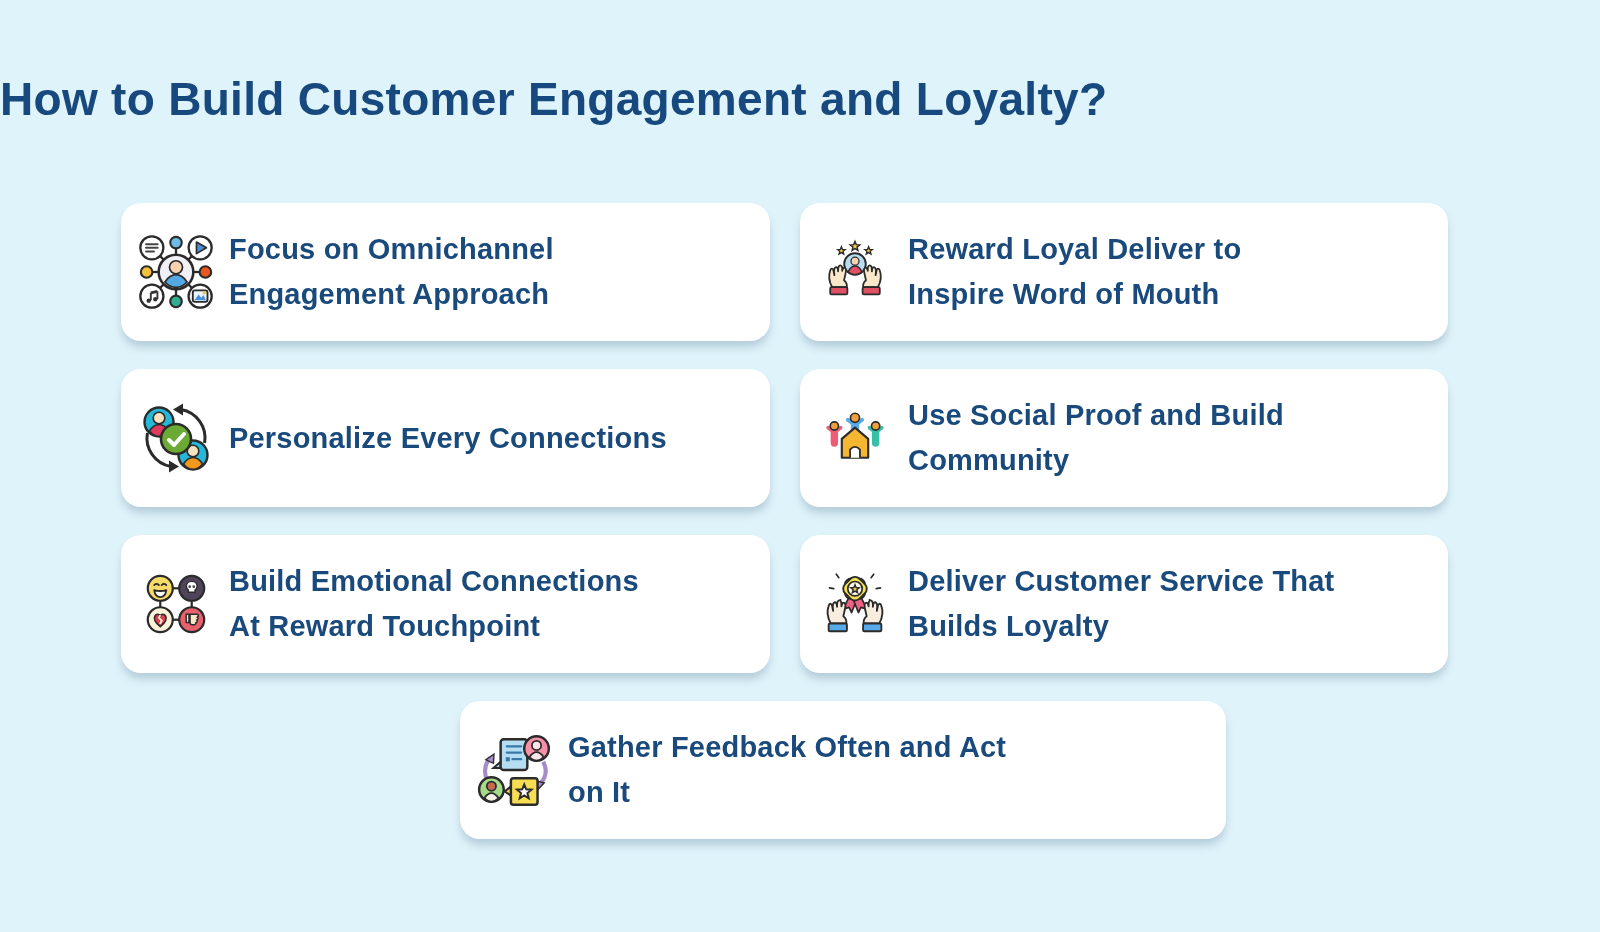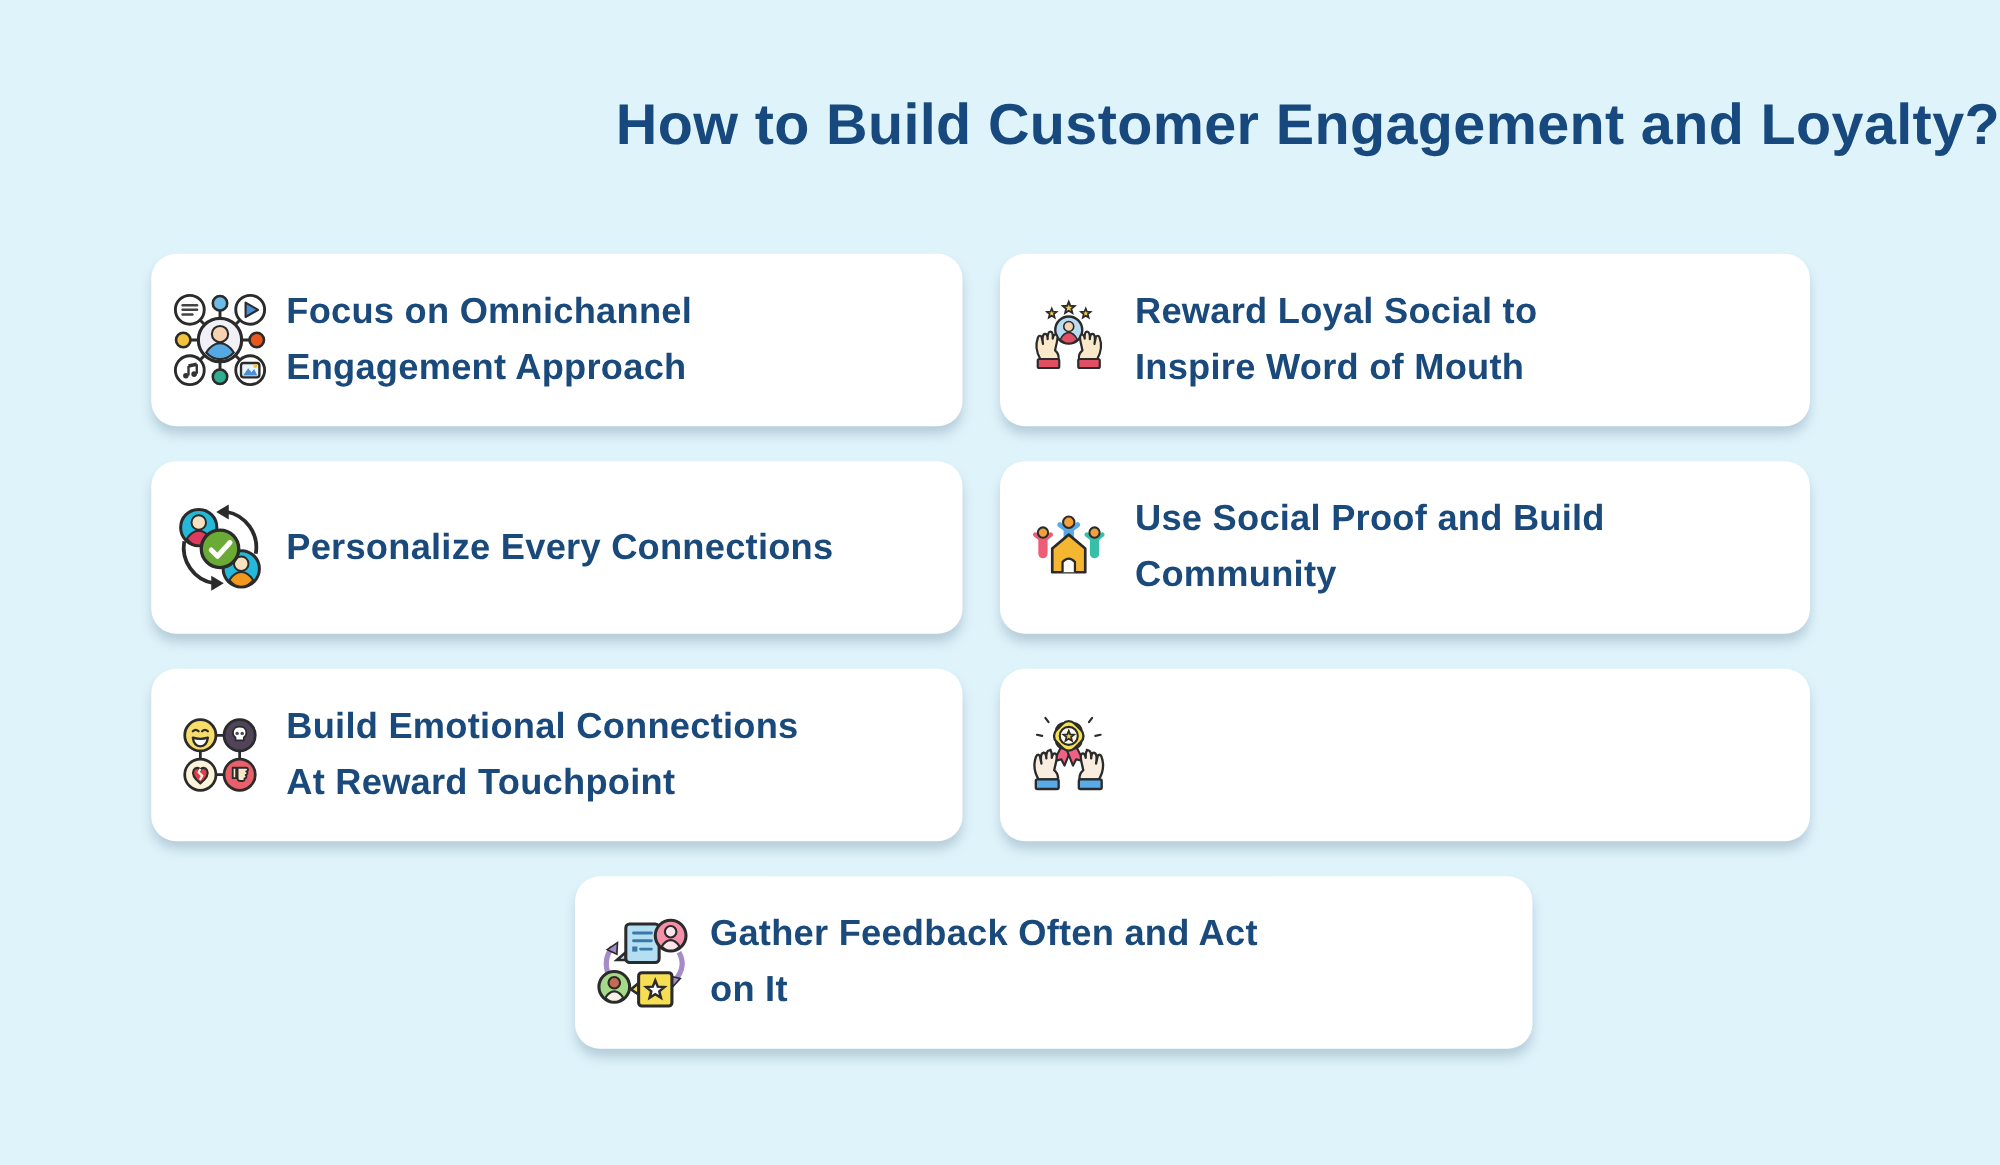--- a/index.html
+++ b/index.html
@@ -4,21 +4,21 @@
 <style>
   * { margin: 0; padding: 0; box-sizing: border-box; }
   html, body { width: 1600px; height: 932px; }
   body {
     background: #DFF3FA;
     font-family: "Liberation Sans", sans-serif;
     overflow: hidden;
   }
   .page-title {
     margin-top: 72px;
-    text-align: right;
+    text-align: left;
     font-size: 46px;
     font-weight: 700;
     letter-spacing: 0.3px;
     color: #17497E;
   }
   .cards-grid {
     margin-top: 77px;
     margin-left: 121px;
     width: 1327px;
     display: grid;
@@ -128,21 +128,21 @@
         <use href="#star5" transform="translate(57,13.5) scale(0.5)" fill="#F7CC4D" stroke="#2b2b2b" stroke-width="3.4"></use>
         <circle cx="40" cy="30" r="13.5" fill="#B8DCF2" stroke="#2b2b2b" stroke-width="2.4"></circle>
         <path d="M31.5 39.5 Q35 32.5 40 32.5 Q45 32.5 48.5 39.5 Q44.5 43.4 40 43.4 Q35.5 43.4 31.5 39.5 Z" fill="#E14F63" stroke="#2b2b2b" stroke-width="1.6"></path>
         <circle cx="40" cy="26.5" r="5" fill="#F8D3B2" stroke="#2b2b2b" stroke-width="1.6"></circle>
         <use href="#cupped-hand" fill="#F9E8C9" stroke="#2b2b2b" stroke-width="2.2" stroke-linejoin="round"></use>
         <use href="#cupped-hand" transform="translate(80,0) scale(-1,1)" fill="#F9E8C9" stroke="#2b2b2b" stroke-width="2.2" stroke-linejoin="round"></use>
         <rect x="9" y="59" width="21.5" height="9" rx="1.5" fill="#E14F63" stroke="#2b2b2b" stroke-width="2.2"></rect>
         <rect x="49.5" y="59" width="21.5" height="9" rx="1.5" fill="#E14F63" stroke="#2b2b2b" stroke-width="2.2"></rect>
       </svg>
     </div>
-    <p class="card-label">Reward Loyal Social to
+    <p class="card-label">Reward Loyal Deliver to
 Inspire Word of Mouth</p>
   </article>
 
   <article class="card">
     <div class="icon-box">
       <svg width="80" height="80" viewBox="0 0 80 80">
         <path d="M45 11.4 A29 29 0 0 1 68.6 45" fill="none" stroke="#2b2b2b" stroke-width="3"></path>
         <polygon points="47,5.5 37,11.5 47,17.5" fill="#2b2b2b"></polygon>
         <path d="M35 68.6 A29 29 0 0 1 11.4 35" fill="none" stroke="#2b2b2b" stroke-width="3"></path>
         <polygon points="33,62.5 43,68.5 33,74.5" fill="#2b2b2b"></polygon>
@@ -228,20 +228,22 @@
         <circle cx="40" cy="22" r="8.5" fill="#FDFAEC" stroke="#2b2b2b" stroke-width="2"></circle>
         <use href="#star5" transform="translate(40,22.5) scale(0.52)" fill="#F2C94C" stroke="#2b2b2b" stroke-width="3.2"></use>
         <g transform="translate(0,4)">
           <use href="#cupped-hand" fill="#F9EDE0" stroke="#2b2b2b" stroke-width="2.2" stroke-linejoin="round"></use>
           <use href="#cupped-hand" transform="translate(80,0) scale(-1,1)" fill="#F9EDE0" stroke="#2b2b2b" stroke-width="2.2" stroke-linejoin="round"></use>
           <rect x="9" y="59" width="21.5" height="9" rx="1.5" fill="#58AAE8" stroke="#2b2b2b" stroke-width="2.2"></rect>
           <rect x="49.5" y="59" width="21.5" height="9" rx="1.5" fill="#58AAE8" stroke="#2b2b2b" stroke-width="2.2"></rect>
         </g>
       </svg>
     </div>
+    <p class="card-label">Deliver Customer Service That
+Builds Loyalty</p>
   </article>
 
   <article class="card centered">
     <div class="icon-box">
       <svg width="82" height="82" viewBox="0 0 80 80">
         <path d="M13 51 Q7.5 38 15.5 28" fill="none" stroke="#A58BC8" stroke-width="4"></path>
         <polygon points="11.5,30 19.5,24.5 19,33.5" fill="#A58BC8" stroke="#2b2b2b" stroke-width="1.3"></polygon>
         <path d="M67.5 32 Q73.5 43 65 53" fill="none" stroke="#A58BC8" stroke-width="4"></path>
         <polygon points="60,50.5 68.5,52.5 63,58.5" fill="#A58BC8" stroke="#2b2b2b" stroke-width="1.3"></polygon>
         <path d="M26 32 L19 38 L26 38 Z" fill="#B5DEF2" stroke="#2b2b2b" stroke-width="2"></path>

